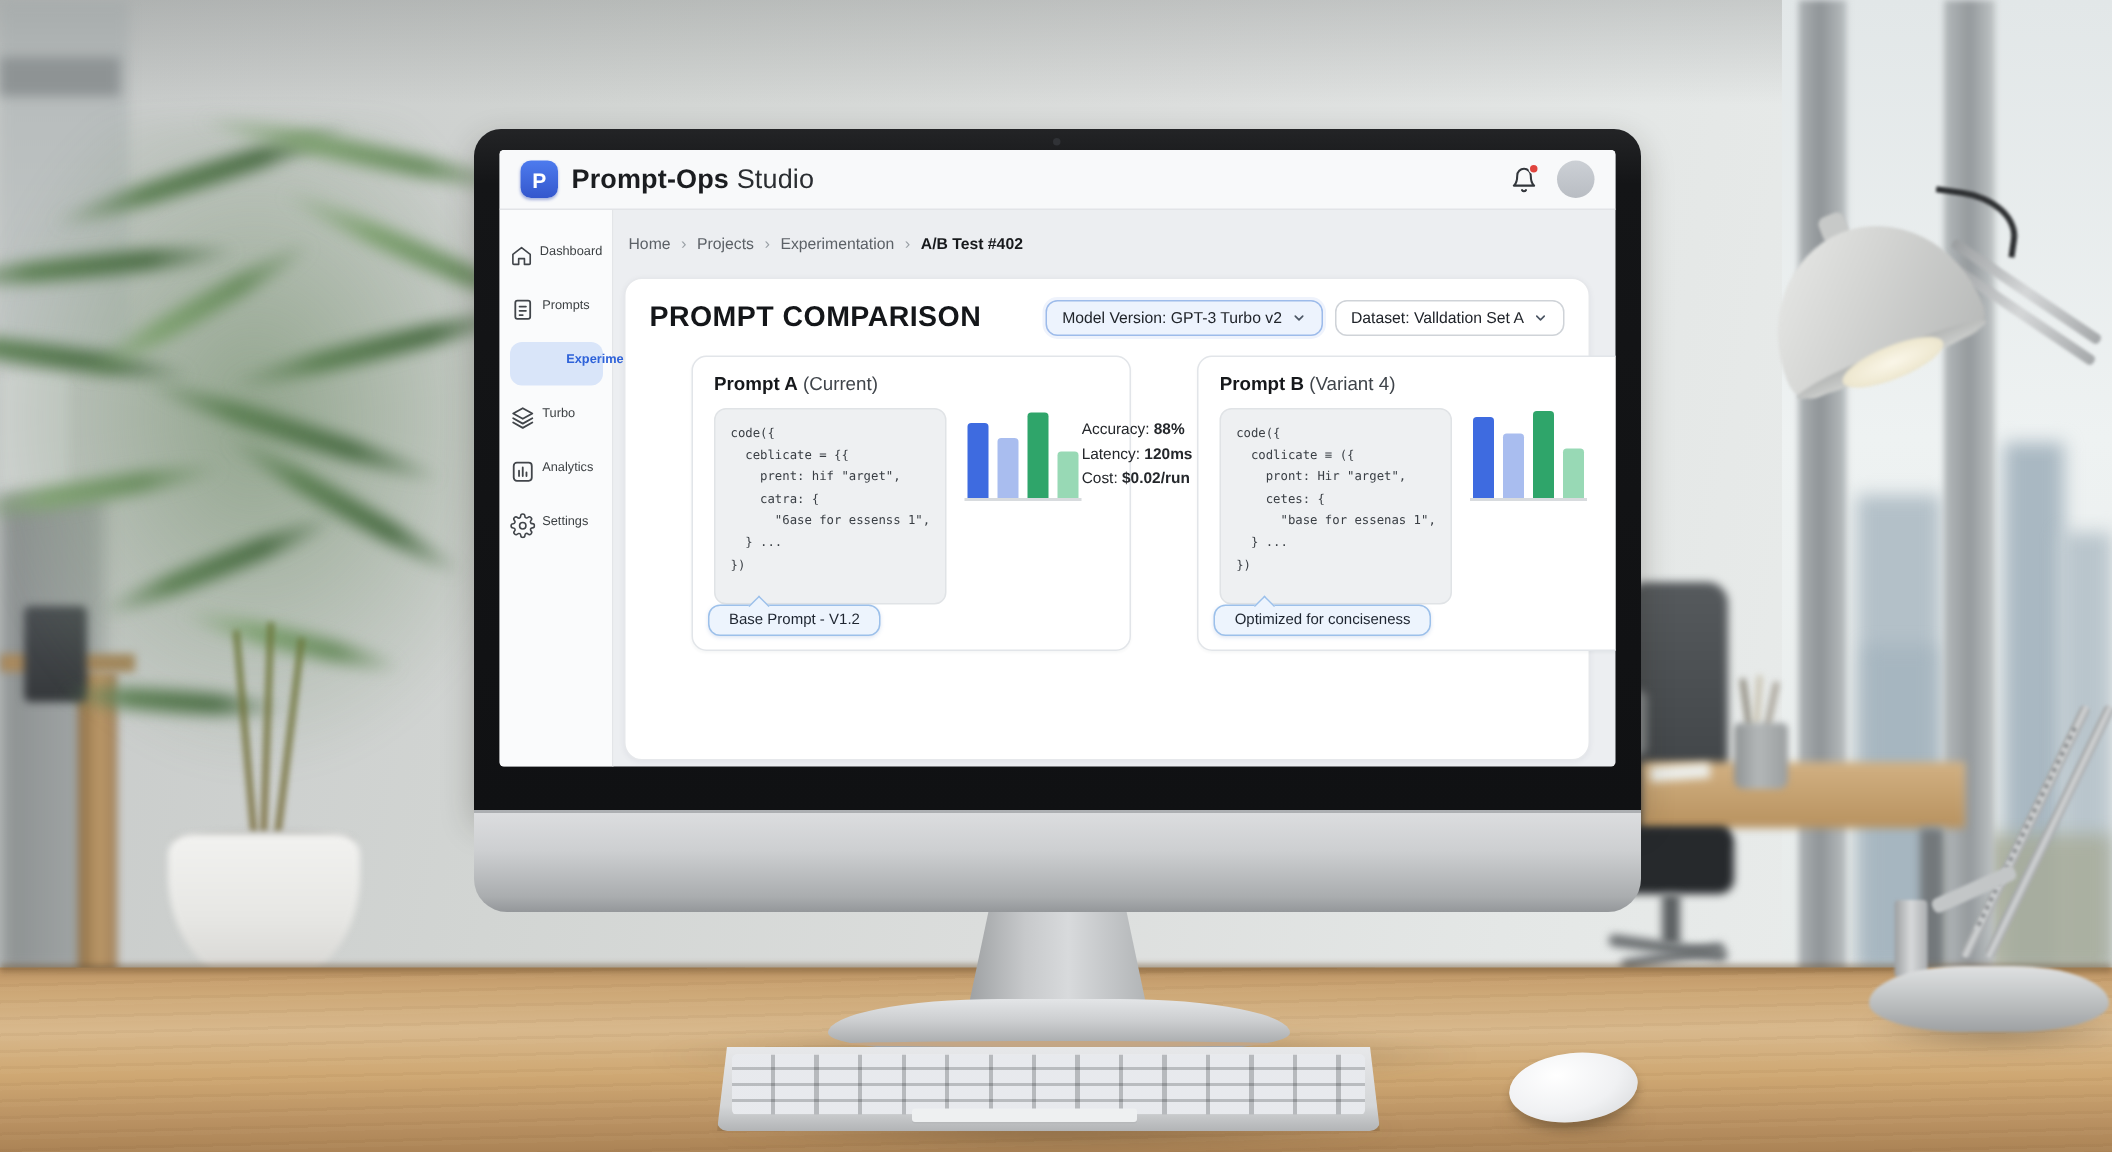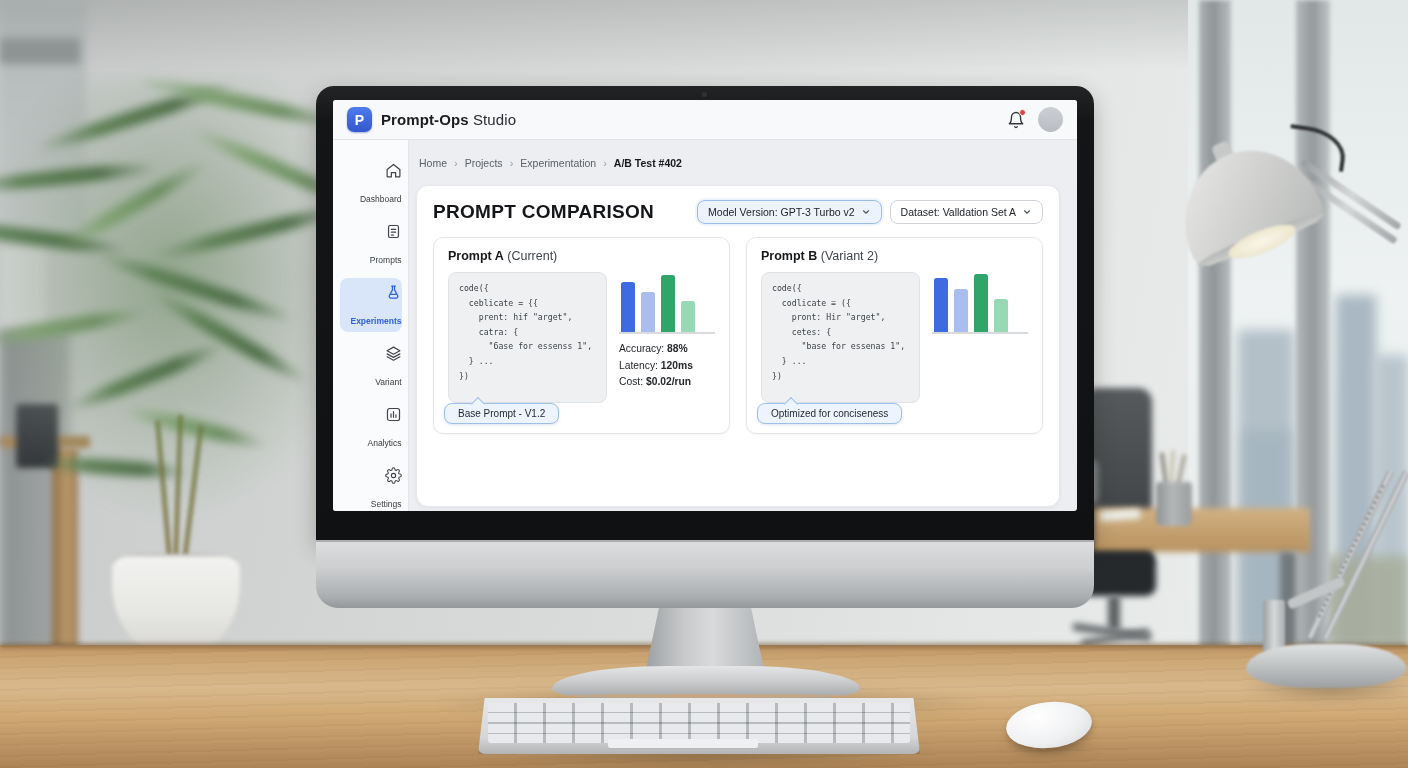--- a/index.html
+++ b/index.html
@@ -98,32 +98,32 @@
     background:repeating-linear-gradient(90deg,#f2f3f5 0 26px,#bfc1c3 26px 29px),repeating-linear-gradient(180deg,#f4f5f7 0 8.5px,#c3c5c7 8.5px 10.5px);
     background-blend-mode:multiply;filter:blur(.5px);}
   .spacebar{position:absolute;left:130px;bottom:6px;width:150px;height:9px;background:#eef0f1;border-radius:2px;box-shadow:0 1px 0 #b6b8ba;}
   .mouse{left:1006px;top:702px;width:86px;height:46px;background:radial-gradient(ellipse at 38% 30%,#ffffff 0%,#f0f1f3 55%,#d4d6d8 100%);
     border-radius:50%;transform:rotate(-6deg);box-shadow:0 4px 6px rgba(80,60,35,.35);}
 
   
   .screen{left:333px;top:100px;width:744px;height:411px;background:#eceef1;border-radius:3px;overflow:hidden;display:flex;flex-direction:column;color:#1b1d20;}
   .topbar{height:40px;background:#f8f9fa;border-bottom:1px solid #e2e4e7;display:flex;align-items:center;padding:0 14px;flex:none;}
   .logo{width:25px;height:25px;border-radius:7px;background:linear-gradient(180deg,#4d7bee,#3457cd);color:#fff;font-weight:bold;font-size:14px;display:flex;align-items:center;justify-content:center;box-shadow:0 1px 2px rgba(40,70,180,.4);}
-  .brand{margin-left:9px;font-size:15px;letter-spacing:.1px;}
+  .brand{margin-left:9px;font-size:18px;letter-spacing:.1px;}
   .brand b{font-weight:bold;}
   .brand span{font-weight:normal;color:#2a2d31;}
   .topbar-right{margin-left:auto;display:flex;align-items:center;gap:13px;}
   .bell{position:relative;width:18px;height:18px;}
   .bell svg{stroke:#33373c;}
   .bell-dot{position:absolute;right:-1px;top:-2px;width:7px;height:7px;border-radius:50%;background:#e0443e;border:1px solid #f8f9fa;}
   .avatar{width:25px;height:25px;border-radius:50%;background:linear-gradient(180deg,#ccd0d5,#b9bdc3);}
 
   .body-row{flex:1;display:flex;min-height:0;}
   .sidebar{width:76px;background:#fafbfc;border-right:1px solid #e3e5e8;padding-top:16px;display:flex;flex-direction:column;align-items:center;flex:none;}
-  .side-item{width:62px;display:flex;flex-direction:column;align-items:flex-end;gap:15px;padding:6px 0;margin-bottom:7px;border-radius:8px;}
+  .side-item{width:62px;display:flex;align-items:flex-start;gap:5px;padding:6px 0;margin-bottom:7px;border-radius:8px;}
   .side-item svg{stroke:#41454a;}
   .side-item .lbl{font-size:8.5px;color:#3c4043;}
   .side-item.active{background:#d9e5f9;padding-left:33px;}
   .side-item.active svg{stroke:#2e62d9;}
   .side-item.active .lbl{color:#2e62d9;font-weight:bold;}
 
   .content{flex:1;display:flex;flex-direction:column;min-width:0;padding:0 17px 0 7px;}
   .breadcrumb{height:45px;display:flex;align-items:center;gap:7px;font-size:10.5px;color:#5c6océ;color:#5c6167;padding-left:3px;flex:none;}
   .breadcrumb .sep{color:#9aa0a6;font-size:11px;}
   .breadcrumb .crumb{color:#5c6167;}
@@ -131,27 +131,27 @@
 
   .main-card{flex:1;background:#ffffff;border:1px solid #e6e8eb;border-radius:12px;box-shadow:0 1px 4px rgba(30,40,60,.06);padding:14px 16px 14px 16px;display:flex;flex-direction:column;margin-bottom:4px;}
   .main-head{display:flex;align-items:center;flex:none;}
   .main-title{font-size:19px;font-weight:bold;letter-spacing:.3px;color:#141619;}
   .filters{margin-left:auto;display:flex;gap:8px;}
   .dd{display:flex;align-items:center;gap:6px;font-size:10.5px;color:#20242a;border-radius:8px;padding:5px 10px;background:#fff;border:1px solid #cfd3d8;white-space:nowrap;}
   .dd.primary{background:#edf3fd;border:1.5px solid #9dbbea;box-shadow:0 0 0 2px rgba(120,160,230,.12);}
   .dd svg{stroke:#4b5563;}
 
   .compare-row{display:flex;gap:16px;margin-top:13px;flex:none;}
-  .p-card{flex:1;border:1px solid #e2e5e9;border-radius:10px;padding:11px 14px;position:relative;height:197px;background:#fff;box-shadow:0 1px 2px rgba(30,40,60,.04);}
+  .p-card{flex:1;border:1px solid #e2e5e9;border-radius:10px;padding:11px 14px;position:relative;height:197px;background:#fff;box-shadow:0 1px 2px rgba(30,40,60,.04);margin-left:28px;}
   .p-title{font-size:12.5px;color:#3f444a;}
   .p-title b{color:#16181b;font-weight:bold;}
   .p-body{display:flex;gap:12px;margin-top:9px;}
   .codeblock{flex:1.15;background:#eef0f2;border:1px solid #e0e3e6;border-radius:8px;padding:8px 10px;height:131px;overflow:hidden;}
   .codeblock pre{margin:0;font-family:"DejaVu Sans Mono",monospace;font-size:8.2px;line-height:1.78;color:#3a3f45;}
-  .p-right{width:96px;flex:none;display:flex;flex-direction:column;}
+  .p-right{width:96px;flex:none;display:flex;flex-direction:row;}
   .mini-chart{height:62px;display:flex;align-items:flex-end;gap:6px;border-bottom:2px solid #d8dbde;padding:0 2px;}
   .mini-chart .bar{width:14px;border-radius:2.5px 2.5px 0 0;}
   .metrics{margin-top:7px;font-size:10.3px;line-height:1.62;color:#24272b;white-space:nowrap;}
   .metrics b{font-weight:bold;}
   .tag{position:absolute;left:10px;bottom:9px;background:#edf4fd;border:1.5px solid #9cc0ea;border-radius:8px;padding:4px 13px;font-size:10px;color:#1e2530;box-shadow:0 1px 3px rgba(80,120,190,.2);}
   .tag::before{content:"";position:absolute;top:-5.5px;left:28px;width:9px;height:9px;background:#edf4fd;border-left:1.5px solid #9cc0ea;border-top:1.5px solid #9cc0ea;transform:rotate(45deg);}
 
   .run-row{display:flex;justify-content:center;margin-top:19px;flex:none;}
   .run-btn{display:flex;align-items:center;gap:9px;height:36px;padding:0 28px;border-radius:999px;border:none;
     background:linear-gradient(180deg,#5d85ec 0%,#3d63d8 100%);color:#fff;font-size:13.5px;font-weight:bold;
@@ -298,21 +298,21 @@
               <path d="M8 14.5h8"></path>
           </svg>
           <span class="lbl">Experiments</span>
         </div>
         <div class="side-item">
           <svg width="17" height="17" viewBox="0 0 24 24" fill="none" stroke-width="1.7" stroke-linecap="round" stroke-linejoin="round">
             <path d="M12 3 21 8l-9 5-9-5z"></path>
               <path d="M3 12.5 12 17.5l9-5"></path>
               <path d="M3 16.5 12 21.5l9-5"></path>
           </svg>
-          <span class="lbl">Variant</span>
+          <span class="lbl">Turbo</span>
         </div>
         <div class="side-item">
           <svg width="17" height="17" viewBox="0 0 24 24" fill="none" stroke-width="1.7" stroke-linecap="round" stroke-linejoin="round">
             <rect x="3.5" y="3.5" width="17" height="17" rx="3"></rect>
               <path d="M8.5 16v-5M12 16V8M15.5 16v-3.5"></path>
           </svg>
           <span class="lbl">Analytics</span>
         </div>
         <div class="side-item">
           <svg width="17" height="17" viewBox="0 0 24 24" fill="none" stroke-width="1.5" stroke-linecap="round" stroke-linejoin="round">
@@ -383,21 +383,21 @@
                     <div><span>Cost:</span> <b>$0.02/run</b></div>
                   </div>
                 </div>
               </div>
               <div class="tag">Base Prompt - V1.2</div>
             </div>
 
             <div class="p-card">
               <div class="p-title">
                 <b>Prompt B</b>
-                <span>(Variant 2)</span>
+                <span>(Variant 4)</span>
               </div>
               <div class="p-body">
                 <div class="codeblock">
                   <pre>code({
   codlicate ≡ ({
     pront: Hir "arget",
     cetes: {
       "base for essenas 1",
   } ...
 })</pre>

